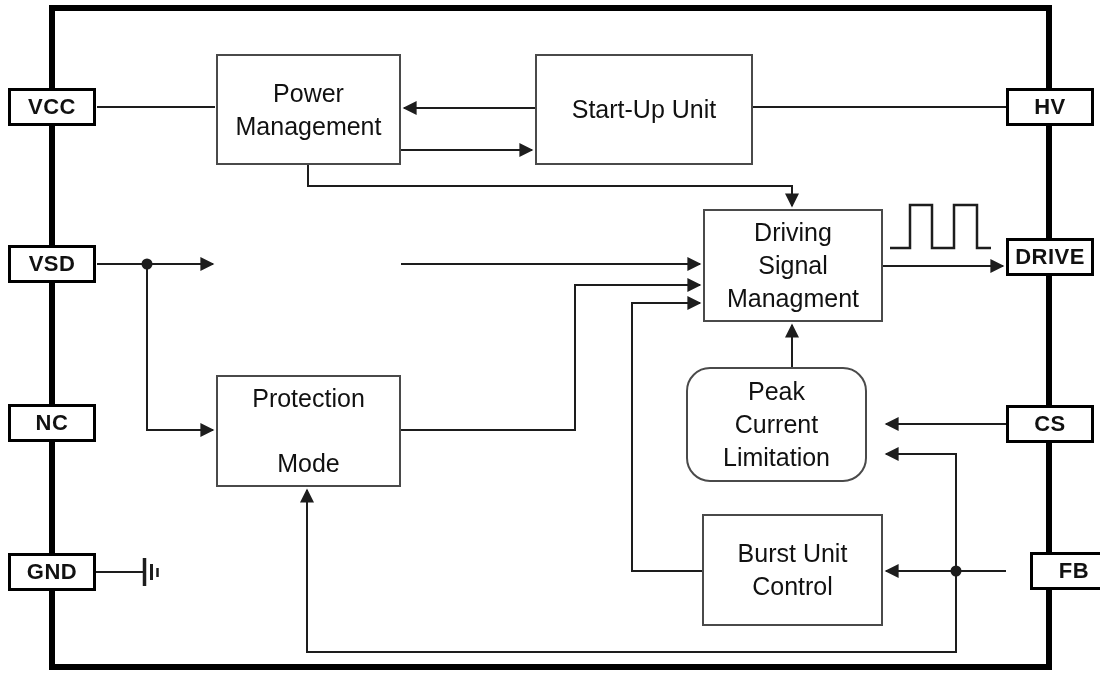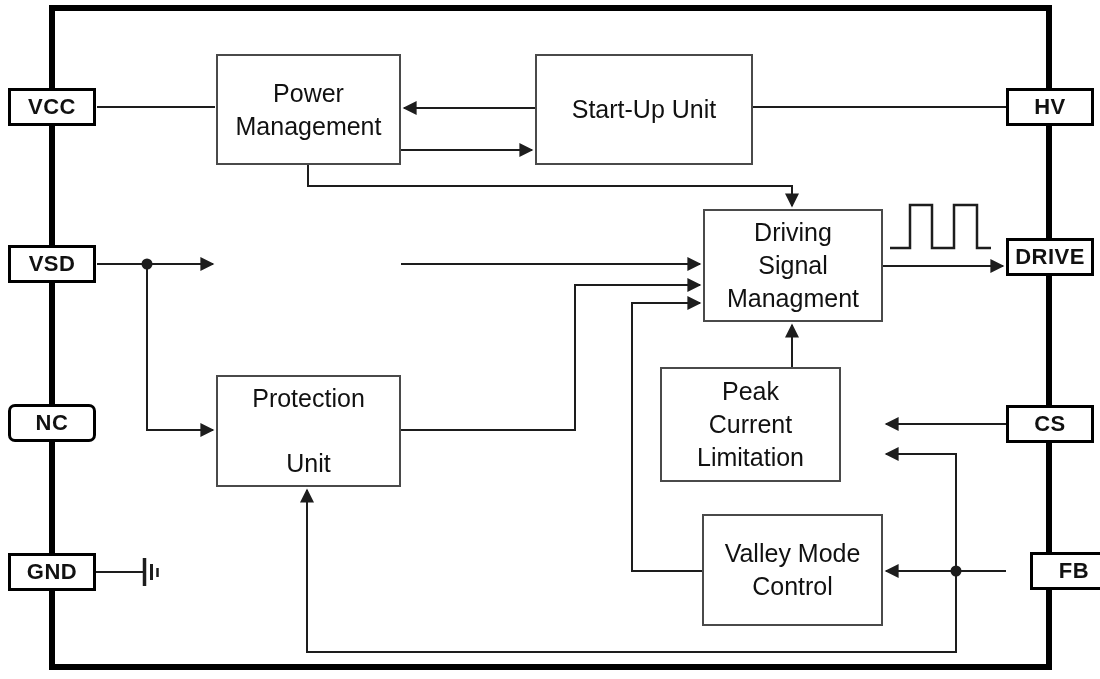--- a/index.html
+++ b/index.html
@@ -46,27 +46,27 @@
     font-weight:bold;
     letter-spacing:0.5px;
     z-index:3;
     width:88px;height:38px;
   }
   
   #blk-power-management{left:216px;top:54px;width:185px;height:111px;}
   #blk-startup-unit{left:535px;top:54px;width:218px;height:111px;}
   #blk-valley-detector{left:216px;top:207px;width:185px;height:115px;}
   #blk-driving-signal{left:703px;top:209px;width:180px;height:113px;}
-  #blk-peak-current{left:660px;top:367px;width:181px;height:115px;}
+  #blk-peak-current{left:686px;top:367px;width:181px;height:115px;border-radius:24px;}
   #blk-protection-unit{left:216px;top:375px;width:185px;height:112px;gap:32px;}
   #blk-burst-mode{left:702px;top:514px;width:181px;height:112px;}
   
   #pin-vcc{left:8px;top:88px;}
   #pin-vsd{left:8px;top:245px;}
-  #pin-nc{left:8px;top:404px;border-radius:7px;}
+  #pin-nc{left:8px;top:404px;}
   #pin-gnd{left:8px;top:553px;}
   #pin-hv{left:1006px;top:88px;}
   #pin-drive{left:1006px;top:238px;}
   #pin-cs{left:1006px;top:405px;align-items:center;}
   #pin-fb{left:1006px;top:552px;margin-left:24px;}
 </style>
 </head>
 <body>
 
 <div id="canvas">
@@ -145,25 +145,25 @@
   </div>
 
   <div class="block" id="blk-peak-current">
     <span>Peak</span>
     <span>Current</span>
     <span>Limitation</span>
   </div>
 
   <div class="block" id="blk-protection-unit">
     <span>Protection</span>
-    <span>Unit</span>
+    <span>Mode</span>
   </div>
 
   <div class="block" id="blk-burst-mode">
-    <span>Valley Mode</span>
+    <span>Burst Unit</span>
     <span>Control</span>
   </div>
 
   <div class="pin" id="pin-vcc">
     <span>VCC</span>
   </div>
   <div class="pin" id="pin-vsd">
     <span>VSD</span>
   </div>
   <div class="pin" id="pin-nc">

